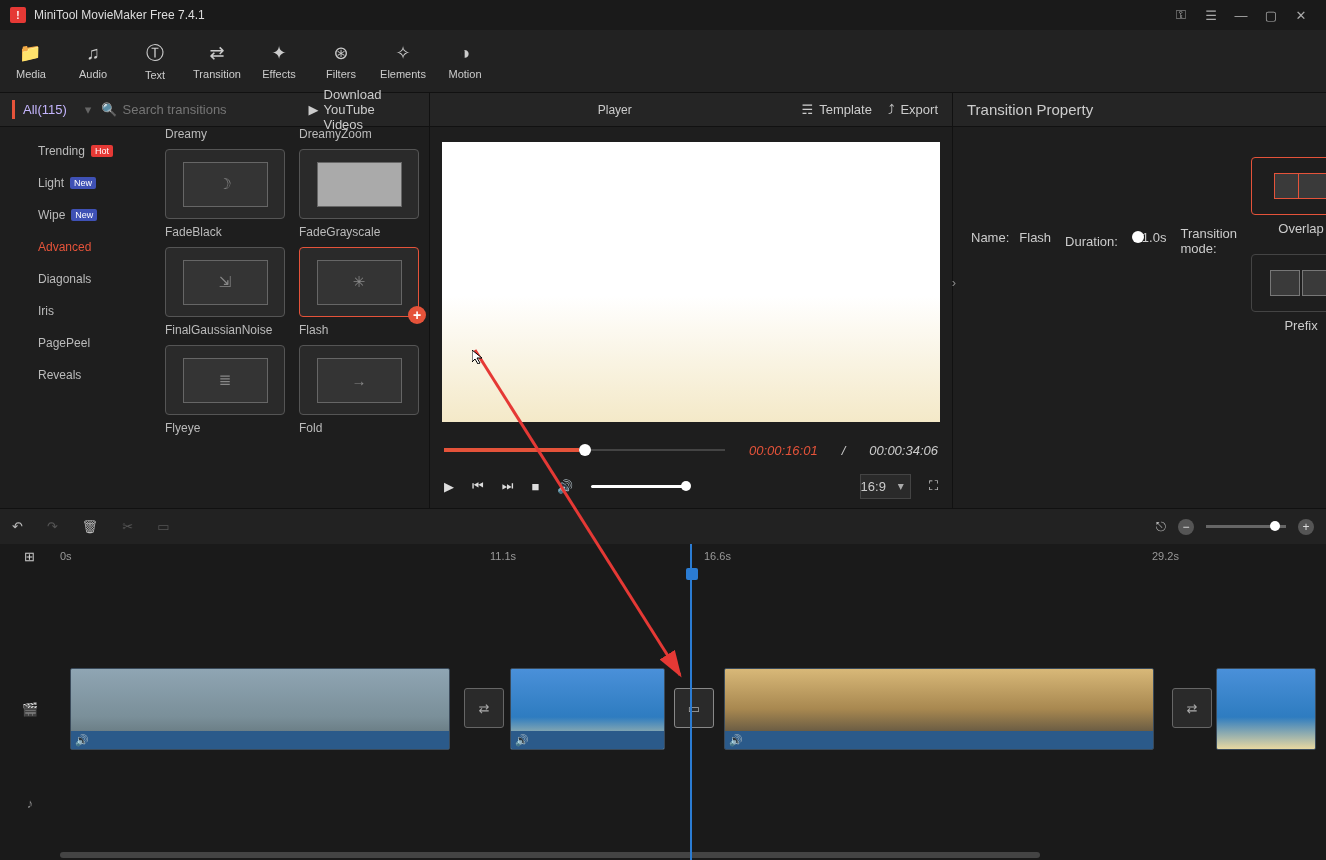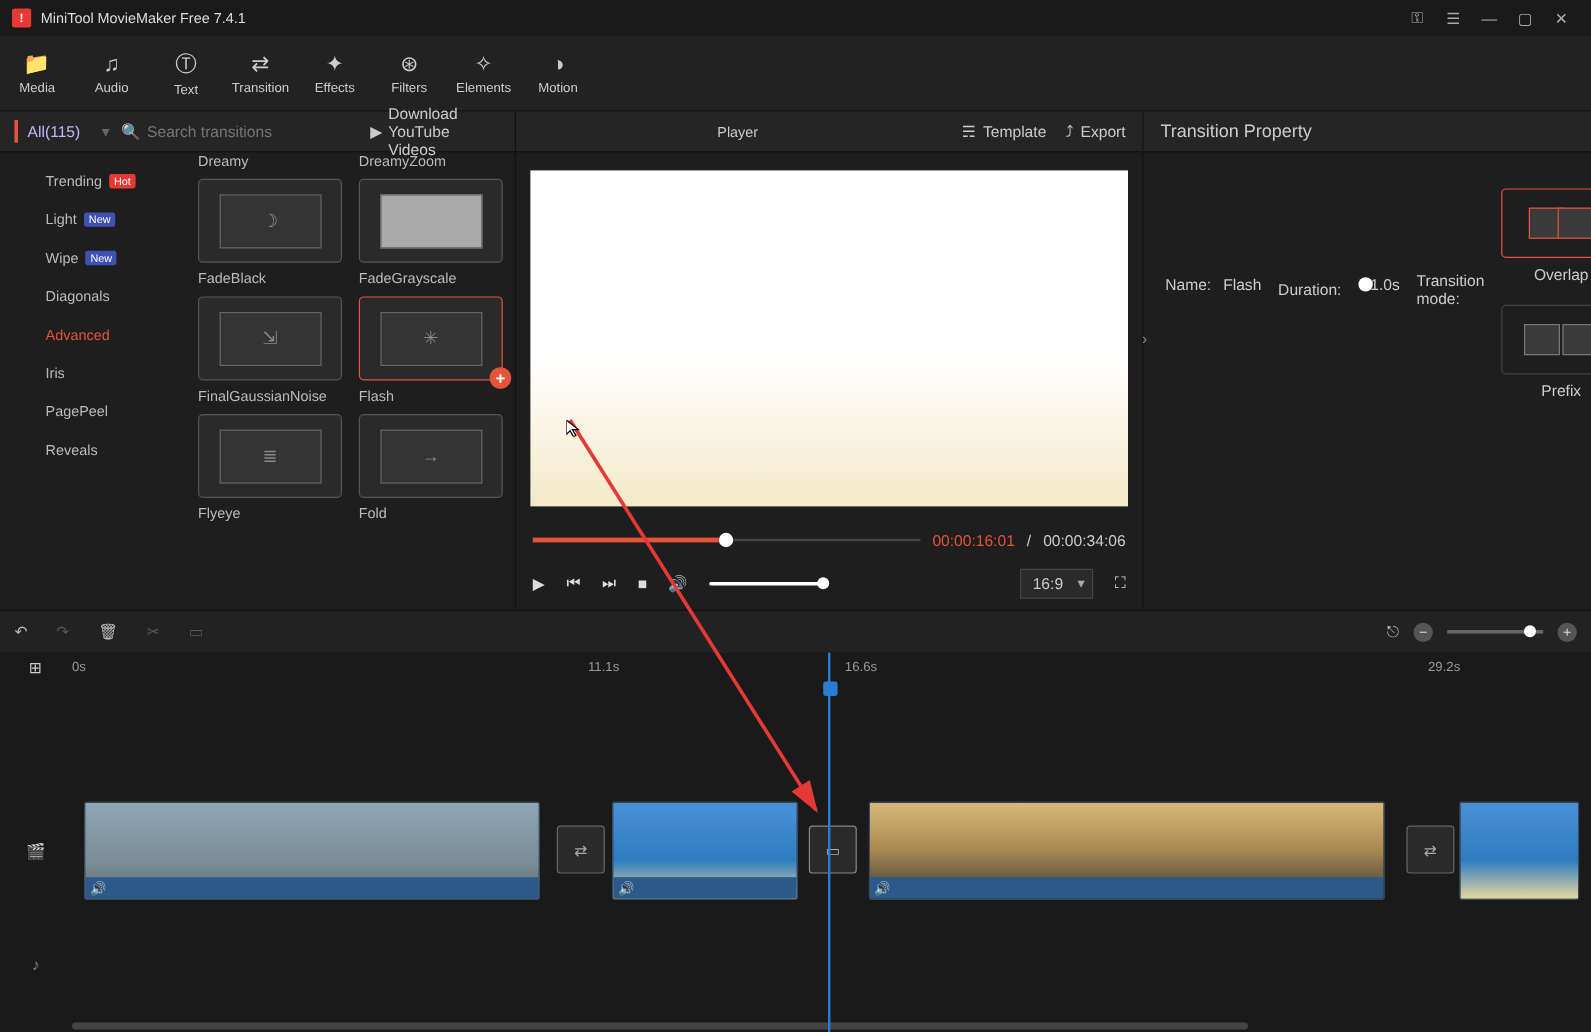--- a/index.html
+++ b/index.html
@@ -36,30 +36,30 @@
   .thumb .inn{width:85px;height:45px;border:1px solid #666;background:#343434;display:flex;align-items:center;justify-content:center;color:#888;font-size:15px;position:relative;}
   .thumb .box .add-badge{position:absolute;right:-8px;bottom:-8px;width:18px;height:18px;background:#e5533a;border-radius:50%;color:#fff;display:flex;align-items:center;justify-content:center;font-size:14px;font-weight:bold;}
   .thumb .lbl{font-size:12px;color:#bbb;}
   .player-panel{width:528px;display:flex;flex-direction:column;background:#1e1e1e;border-right:1px solid #111;text-align:center;}
   .player-hdr{height:34px;display:flex;align-items:center;padding:0 14px;background:#252525;border-bottom:1px solid #111;}
   .player-hdr .ptitle{flex:1;font-size:12px;}
   .hbtn{display:flex;align-items:center;gap:6px;margin-left:16px;cursor:pointer;color:#ddd;font-size:12px;}
   .preview{flex:1;display:flex;align-items:center;justify-content:center;padding:12px;position:relative;}
   .screen{width:498px;height:280px;background:linear-gradient(180deg,#fff 0%,#fff 55%,#f4e9c8 100%);position:relative;overflow:hidden;}
   .collapse-arrow{position:absolute;right:-4px;top:50%;transform:translateY(-50%);color:#888;cursor:pointer;}
-  .progress-row{padding:0 14px;display:flex;align-items:center;gap:10px;height:28px;}
+  .progress-row{padding:0 14px;display:flex;align-items:center;gap:24px;height:28px;font-style:italic;}
   .progress-track{flex:1;height:2px;background:#444;position:relative;}
   .progress-fill{position:absolute;left:0;top:-1px;height:4px;background:#e5533a;width:48%;}
   .progress-knob{position:absolute;left:48%;top:-5px;width:12px;height:12px;border-radius:50%;background:#fff;}
   .time-cur{color:#e5533a;}
   .controls{height:44px;display:flex;align-items:center;padding:0 14px;gap:18px;}
   .controls .c-icon{color:#ddd;cursor:pointer;}
   .vol-track{width:95px;height:3px;background:#fff;border-radius:2px;position:relative;}
   .vol-knob{position:absolute;right:-5px;top:-4px;width:10px;height:10px;border-radius:50%;background:#fff;}
-  .aspect{margin-left:auto;background:#2a2a2a;border:1px solid #444;padding:4px 24px 4px 10px;color:#ddd;position:relative;cursor:pointer;font-size:12px;}
+  .aspect{margin-left:auto;background:#2a2a2a;border:1px solid #444;padding:4px 24px 4px 0;color:#ddd;position:relative;cursor:pointer;font-size:12px;}
   .aspect:after{content:"▾";position:absolute;right:6px;top:4px;color:#aaa;}
   .prop-panel{flex:1;padding:0;background:#1e1e1e;}
   .prop-hdr{height:34px;display:flex;align-items:center;padding:0 14px;background:#252525;border-bottom:1px solid #111;font-size:15px;}
   .prop-body{padding:14px 18px;display:flex;flex-direction:row;gap:14px;position:relative;}
   .prop-row{display:flex;align-items:center;gap:10px;font-size:12px;}
   .slider{flex:1;height:3px;background:#555;position:relative;}
   .slider-knob{position:absolute;left:28%;top:-5px;width:12px;height:12px;background:#fff;border-radius:50%;}
   .mode-box{display:flex;flex-direction:column;align-items:center;gap:6px;}
   .mode-card{width:100px;height:58px;border:1px solid #444;border-radius:4px;display:flex;align-items:center;justify-content:center;gap:0;cursor:pointer;}
   .mode-card.sel{border-color:#e5533a;}
@@ -160,22 +160,22 @@
         <div class="dl-link">
           <span>▶</span>
           <span>Download YouTube Videos</span>
         </div>
       </div>
       <div class="left-body">
         <div class="cats" id="cats">
             <div class="cat">Trending<span class="badge badge-hot">Hot</span></div>
             <div class="cat">Light<span class="badge badge-new">New</span></div>
             <div class="cat">Wipe<span class="badge badge-new">New</span></div>
+            <div class="cat active">Advanced</div>
             <div class="cat">Diagonals</div>
-            <div class="cat active">Advanced</div>
             <div class="cat">Iris</div>
             <div class="cat">PagePeel</div>
             <div class="cat">Reveals</div>
           </div>
         <div class="grid" id="grid">
             <div class="thumb">
               <div class="lbl">Dreamy</div>
             </div>
             <div class="thumb">
               <div class="lbl">DreamyZoom</div>
@@ -315,21 +315,21 @@
       <div class="zoom-btn">+</div>
     </div>
   </div>
 
   <div class="timeline">
     <div class="ruler">
       <span style="position:absolute;left:24px">⊞</span>
       <span class="mark" style="left:60px">0s</span>
       <span class="mark" style="left:490px">11.1s</span>
       <span class="mark" style="left:704px">16.6s</span>
-      <span class="mark" style="left:1190px">29.2s</span>
+      <span class="mark" style="left:1152px">29.2s</span>
     </div>
     <div class="track">
         <div class="track-icon"></div>
         <div class="clips"></div>
       </div>
     <div class="track">
       <div class="track-icon">🎬</div>
       <div class="clips">
         <div class="clip balloon" style="left:10px;width:380px">
             <div class="audioline"></div>

